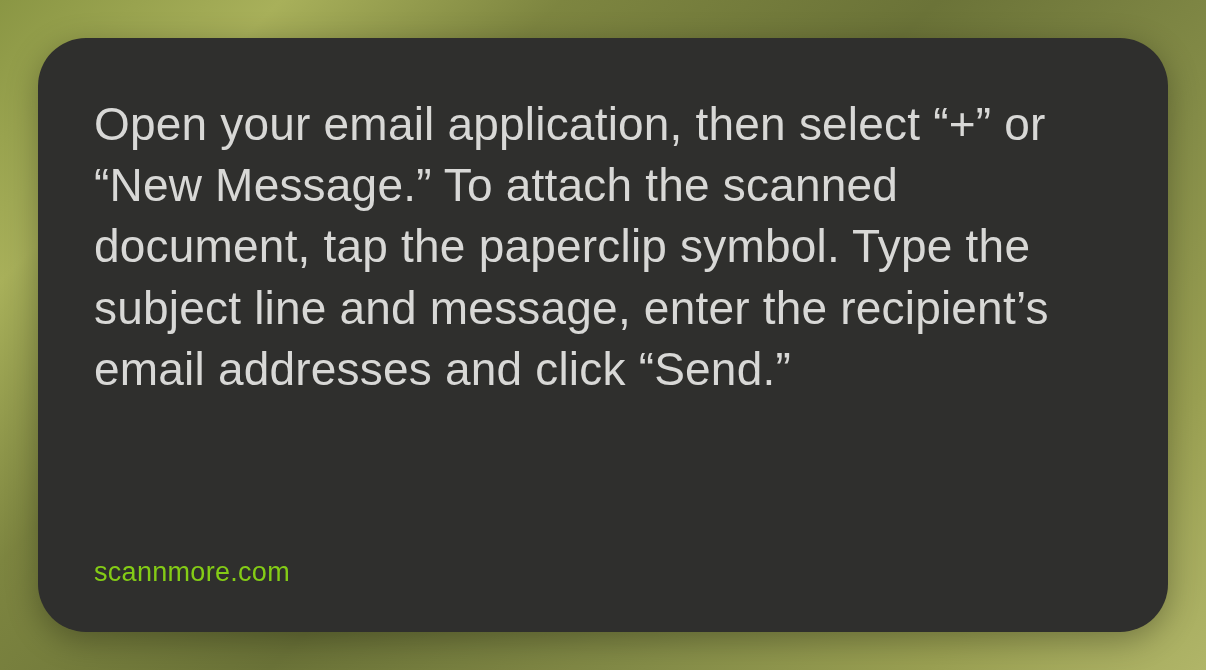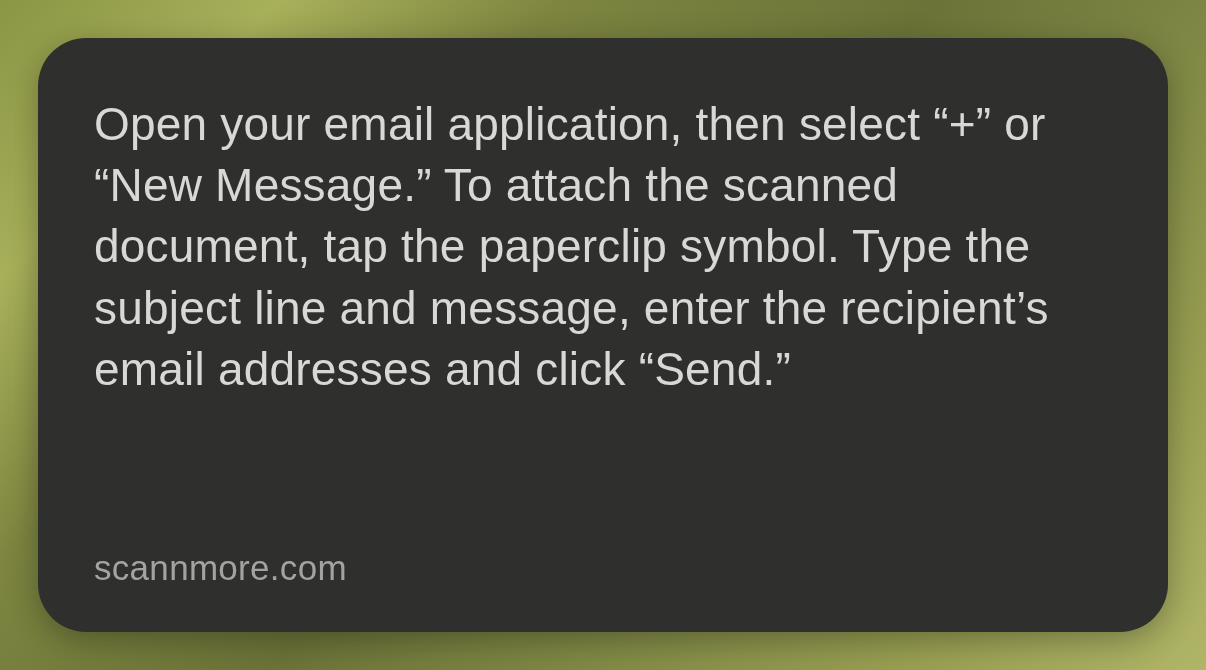--- a/index.html
+++ b/index.html
@@ -43,22 +43,22 @@
     
     .body-text {
       color: #d8d8d6;
       font-size: 46px;
       line-height: 1.33;
       font-weight: 400;
       letter-spacing: 0.2px;
     }
     
     .source-text {
-      color: #a3a3a3;
-      font-size: 35px;
+      color: #84cc16;
+      font-size: 27px;
       font-weight: 400;
       margin-top: 33px;
       letter-spacing: 0.3px;
     }
   </style>
 </head>
 <body>
 
 <div class="card">
   <div class="body-text">Open your email application, then select “+” or “New Message.” To attach the scanned document, tap the paperclip symbol. Type the subject line and message, enter the recipient’s email addresses and click “Send.”</div>

